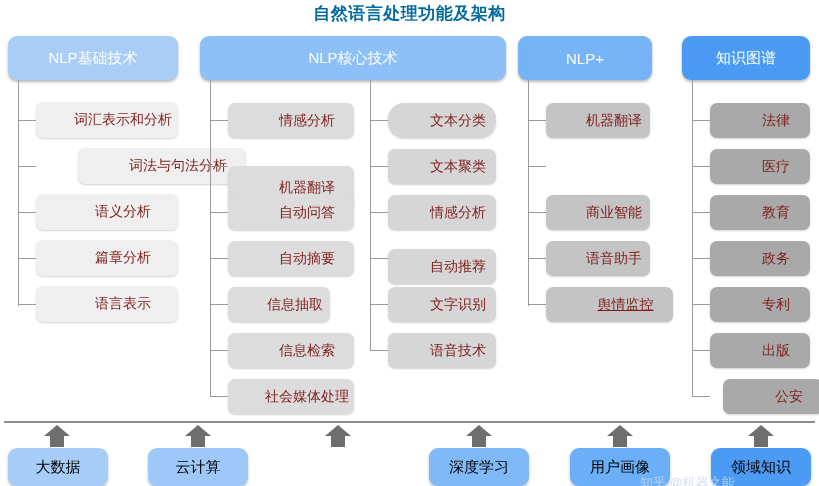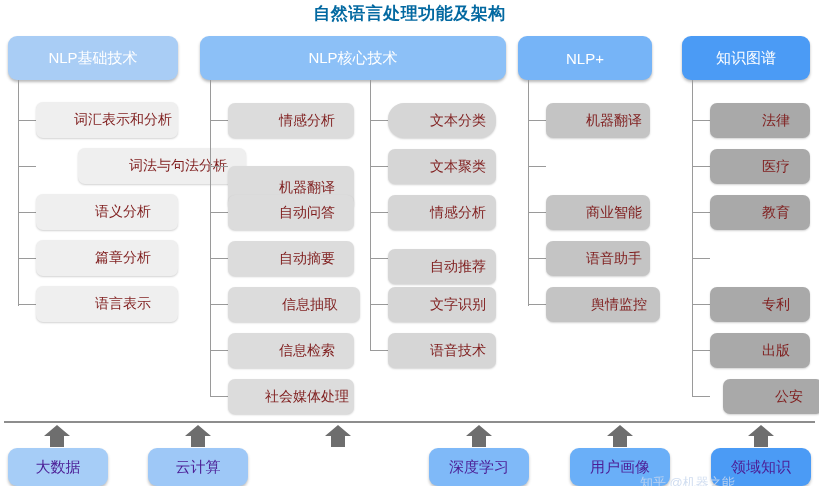--- a/index.html
+++ b/index.html
@@ -52,21 +52,21 @@
   .divider{
     position:absolute;left:4px;top:421px;width:811px;height:2px;
     background:#8d8d8d;
   }
 
   
   .base{
     position:absolute;
     border-radius:9px;
     display:flex;align-items:center;justify-content:center;
-    color:#4c1d95;font-size:15px;
+    color:#000000;font-size:15px;
     box-shadow:0 2px 3px rgba(0,0,0,.25);
     box-sizing:border-box;
     white-space:nowrap;
   }
   .arrow{
     position:absolute;
     width:26px;height:22px;
   }
   .arrow svg{display:block;}
 
@@ -135,21 +135,21 @@
   <div class="leaf" style="left:228px;top:195px;width:126px;height:35px;background:#dcdcdc;">
     <span>自动问答</span>
   </div>
 
   <div class="hline" style="left:210px;top:258px;width:18px;"></div>
   <div class="leaf" style="left:228px;top:241px;width:126px;height:35px;background:#dcdcdc;">
     <span>自动摘要</span>
   </div>
 
   <div class="hline" style="left:210px;top:304px;width:18px;"></div>
-  <div class="leaf" style="left:228px;top:287px;width:132px;height:35px;background:#dcdcdc;">
+  <div class="leaf" style="left:228px;top:287px;width:102px;height:35px;background:#dcdcdc;">
     <span>信息抽取</span>
   </div>
 
   <div class="hline" style="left:210px;top:350px;width:18px;"></div>
   <div class="leaf" style="left:228px;top:333px;width:126px;height:35px;background:#dcdcdc;">
     <span>信息检索</span>
   </div>
 
   <div class="hline" style="left:210px;top:396px;width:18px;"></div>
   <div class="leaf" style="left:228px;top:379px;width:126px;height:35px;background:#dcdcdc;">
@@ -204,21 +204,21 @@
   <div class="leaf" style="left:546px;top:195px;width:104px;height:35px;background:#c4c4c4;">
     <span>商业智能</span>
   </div>
 
   <div class="hline" style="left:528px;top:258px;width:18px;"></div>
   <div class="leaf" style="left:546px;top:241px;width:104px;height:35px;background:#c4c4c4;">
     <span>语音助手</span>
   </div>
 
   <div class="hline" style="left:528px;top:304px;width:18px;"></div>
-  <div class="leaf" style="left:546px;top:287px;width:114px;height:35px;background:#c4c4c4;">
+  <div class="leaf" style="left:546px;top:287px;width:127px;height:35px;background:#c4c4c4;text-decoration:underline;">
     <span>舆情监控</span>
   </div>
 
   <div class="hdr" style="left:682px;top:36px;width:128px;height:44px;background:#4b9bf5;">
     <span>知识图谱</span>
   </div>
   <div class="vline" style="left:692px;top:80px;height:316px;"></div>
 
   <div class="hline" style="left:692px;top:120px;width:18px;"></div>
   <div class="leaf" style="left:710px;top:103px;width:100px;height:35px;background:#a9a9a9;">
@@ -229,20 +229,23 @@
   <div class="leaf" style="left:710px;top:149px;width:100px;height:35px;background:#a9a9a9;">
     <span>医疗</span>
   </div>
 
   <div class="hline" style="left:692px;top:212px;width:18px;"></div>
   <div class="leaf" style="left:710px;top:195px;width:100px;height:35px;background:#a9a9a9;">
     <span>教育</span>
   </div>
 
   <div class="hline" style="left:692px;top:258px;width:18px;"></div>
+  <div class="leaf" style="left:710px;top:241px;width:100px;height:35px;background:#a9a9a9;">
+    <span>政务</span>
+  </div>
 
   <div class="hline" style="left:692px;top:304px;width:18px;"></div>
   <div class="leaf" style="left:710px;top:287px;width:100px;height:35px;background:#a9a9a9;">
     <span>专利</span>
   </div>
 
   <div class="hline" style="left:692px;top:350px;width:18px;"></div>
   <div class="leaf" style="left:710px;top:333px;width:100px;height:35px;background:#a9a9a9;">
     <span>出版</span>
   </div>

